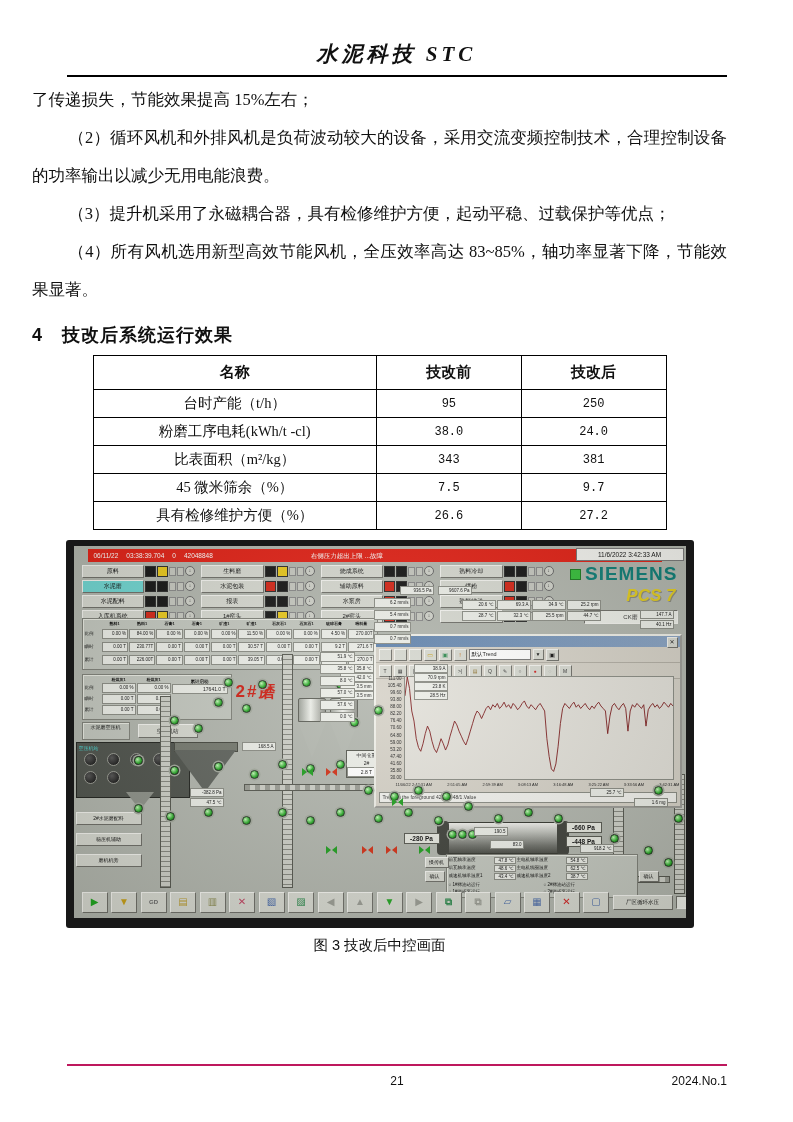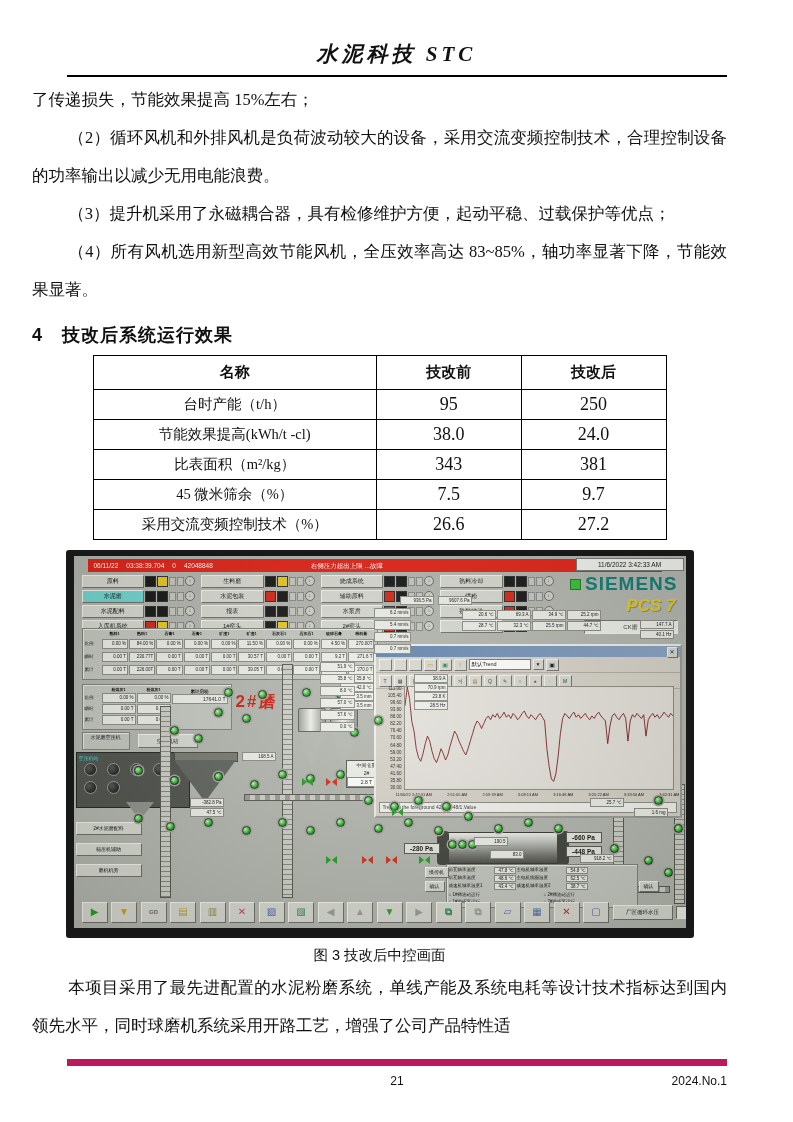--- a/index.html
+++ b/index.html
@@ -11,25 +11,25 @@
   .content{padding:0 66px 0 32px}
   .para{font-size:16.5px;line-height:38px;text-align:justify;margin:0}
   .indent{text-indent:2.2em}
   .h4{font-family:"Liberation Sans","DejaVu Sans",sans-serif;font-weight:bold;
       font-size:18px;margin:14px 0 8px 0;letter-spacing:1px}
   .tcap{text-align:center;font-family:"Liberation Sans",sans-serif;font-size:14px;margin:2px 0 6px}
   table.cmp{border-collapse:collapse;margin:0 auto;width:574px;border:1.5px solid #000}
   table.cmp th,table.cmp td{border:1px solid #000;text-align:center;padding:4px 2px}
   table.cmp th{font-family:"Liberation Sans",sans-serif;font-size:15px;padding:7px 2px}
   td.nm{font-size:14.5px}
-  td.num{font-family:Liberation Serif, serif;font-size:18px}
+  td.num{font-family:Liberation Mono, monospace;font-size:12px}
   col.c1{width:284px}col.c2{width:145px}col.c3{width:145px}
   .photo{width:612px;margin:10px auto 0;background:#181818;padding:6px 8px 10px 8px;border-radius:3px}
   .fcap{text-align:center;font-family:"Liberation Sans",sans-serif;font-size:14.5px;margin:8px 0 4px}
-  .footer{position:absolute;left:67px;right:66px;bottom:30px;border-top:7px solid #be185d;
+  .footer{position:absolute;left:67px;right:66px;bottom:30px;border-top:2px solid #be185d;
           font-family:"Liberation Sans",sans-serif;font-size:12px;height:26px}
   .pageno{position:absolute;left:0;right:0;top:8px;text-align:center}
   .issue{position:absolute;right:0;top:8px}
   
   .screen{position:relative;width:612px;height:372px;background:#b2b6ae;overflow:hidden;
           font-family:"Liberation Sans","DejaVu Sans",sans-serif;color:#111}
   .screen:after{content:"";position:absolute;inset:0;pointer-events:none;
           background:radial-gradient(ellipse at 50% 40%,rgba(255,255,255,.10),rgba(20,20,10,.14))}
   .abs{position:absolute}
   .btn3d{background:#d7d9d1;border:1px solid;border-color:#f3f3ef #6e6e68 #6e6e68 #f3f3ef}
@@ -160,36 +160,36 @@
         <th>名称</th>
         <th>技改前</th>
         <th>技改后</th>
       </tr>
       <tr>
             <td class="nm">台时产能（t/h）</td>
             <td class="num">95</td>
             <td class="num">250</td>
           </tr>
       <tr>
-            <td class="nm">节能效果提高(kWh/t -cl)</td>
+            <td class="nm">粉磨工序电耗(kWh/t -cl)</td>
             <td class="num">38.0</td>
             <td class="num">24.0</td>
           </tr>
       <tr>
             <td class="nm">比表面积（m²/kg）</td>
             <td class="num">343</td>
             <td class="num">381</td>
           </tr>
       <tr>
             <td class="nm">45 微米筛余（%）</td>
             <td class="num">7.5</td>
             <td class="num">9.7</td>
           </tr>
       <tr>
-            <td class="nm">采用交流变频控制技术（%）</td>
+            <td class="nm">具有检修维护方便（%）</td>
             <td class="num">26.6</td>
             <td class="num">27.2</td>
           </tr>
     </tbody>
       </table>
 
     <div class="photo">
       <div class="screen" id="scada">
         <div class="abs alarm">
           <span>06/11/22</span>
@@ -656,19 +656,18 @@
           </div>
         <div id="speeds" class="abs" style="left:300px;top:52px;display:flex;flex-direction:column;gap:2px">
             <div class="bv" style="width: 34px;">6.2 mm/s</div>
             <div class="bv" style="width: 34px;">5.4 mm/s</div>
             <div class="bv" style="width: 34px;">0.7 mm/s</div>
             <div class="bv" style="width: 34px;">0.7 mm/s</div>
           </div>
       </div>
     </div>
     <div class="fcap">图 3  技改后中控画面</div>
-    <p class="para indent">本项目采用了最先进配置的水泥粉磨系统，单线产能及系统电耗等设计技术指标达到国内领先水平，同时球磨机系统采用开路工艺，增强了公司产品特性适</p>
   </div>
   <div class="footer">
     <span class="pageno">21</span>
     <span class="issue">2024.No.1</span>
   </div>
 </div>
 
 </body></html>

